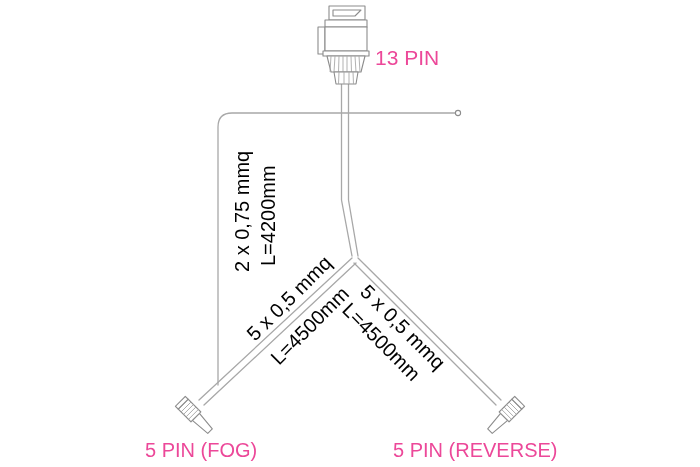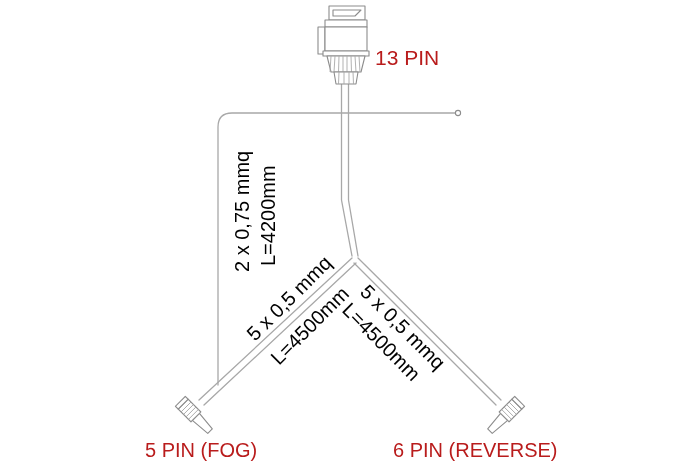--- a/index.html
+++ b/index.html
@@ -17,21 +17,21 @@
   }
   #diagram-svg {
     position: absolute;
     left: 0;
     top: 0;
     width: 700px;
     height: 467px;
   }
   .lbl {
     position: absolute;
-    color: #b91c1c;
+    color: #ec4899;
     font-family: "Liberation Sans", sans-serif;
     white-space: nowrap;
     line-height: 1;
   }
   #label-13pin {
     left: 375px;
     top: 47px;
     font-size: 21px;
   }
   #label-fog {
@@ -174,15 +174,15 @@
   <div class="rot-lbl" id="label-left-gauge">5 x 0,5 mmq</div>
 
   <div class="rot-lbl" id="label-left-length">L=4500mm</div>
 
   <div class="rot-lbl" id="label-right-gauge">5 x 0,5 mmq</div>
 
   <div class="rot-lbl" id="label-right-length">L=4500mm</div>
 
   <div class="lbl" id="label-fog">5 PIN (FOG)</div>
 
-  <div class="lbl" id="label-reverse">6 PIN (REVERSE)</div>
+  <div class="lbl" id="label-reverse">5 PIN (REVERSE)</div>
 
 </div>
 
 </body></html>

